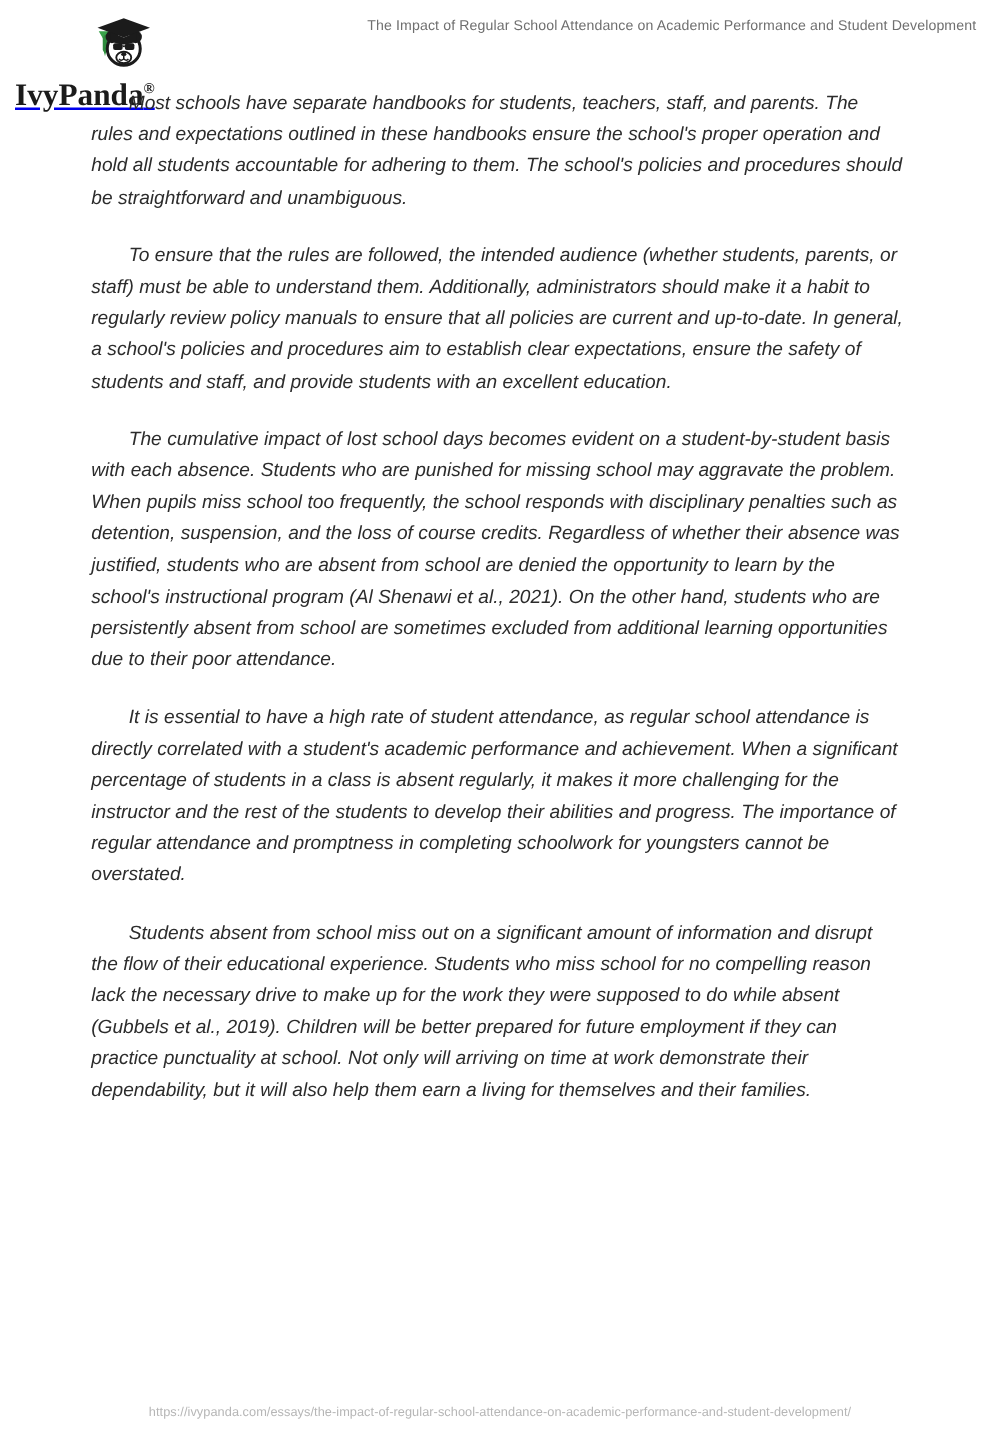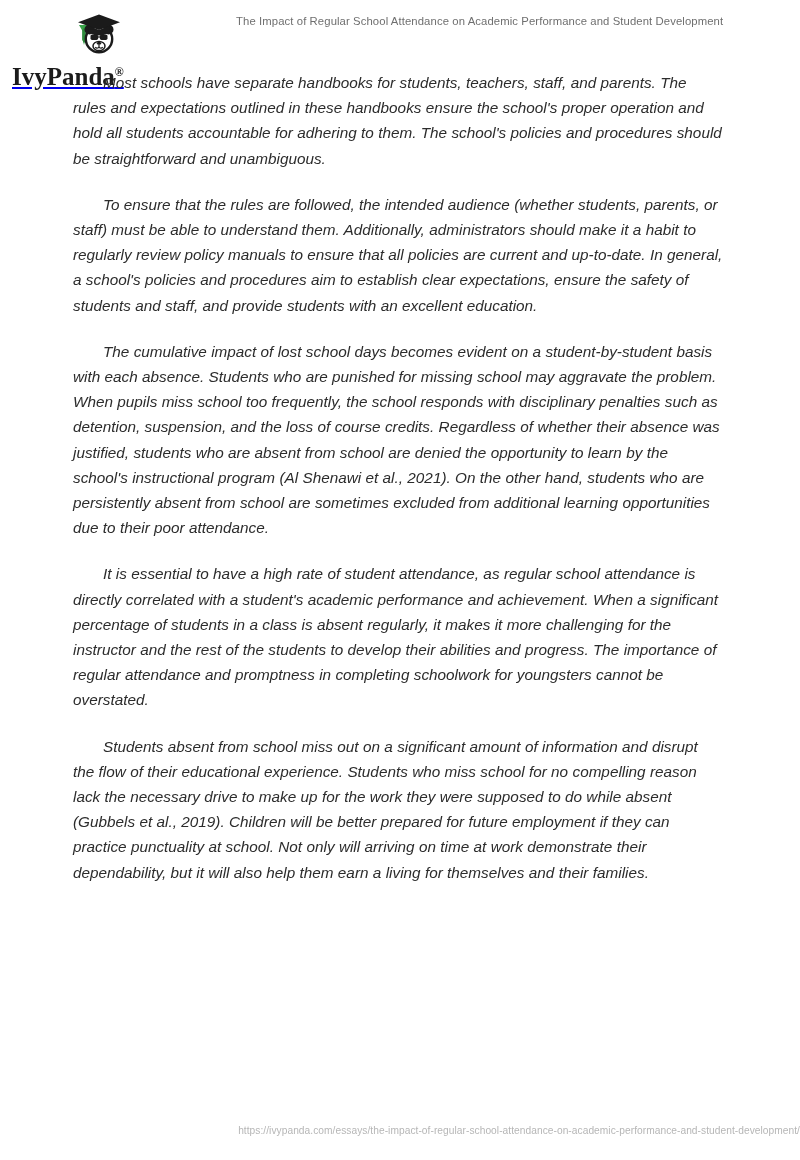--- a/index.html
+++ b/index.html
@@ -66,20 +66,21 @@
   .doc-title {
     position: absolute;
     left: 236px;
     top: 14px;
     width: 545px;
     font-size: 11.3px;
     color: #6f6f6f;
     line-height: 1.3;
     letter-spacing: 0.1px;
     white-space: nowrap;
+    text-align: right;
   }
 
   
   .content {
     position: absolute;
     left: 73px;
     top: 70px;
     width: 650px;
   }
 
@@ -104,21 +105,21 @@
     color: #1f1f1f;
     letter-spacing: -0.2px;
   }
 
   
   .page-footer {
     position: absolute;
     left: 0;
     bottom: 22px;
     width: 800px;
-    text-align: right;
+    text-align: center;
   }
   .footer-url {
     font-size: 10.2px;
     color: #b6b6b6;
     letter-spacing: 0.05px;
   }
 </style>
 </head>
 <body>
 

